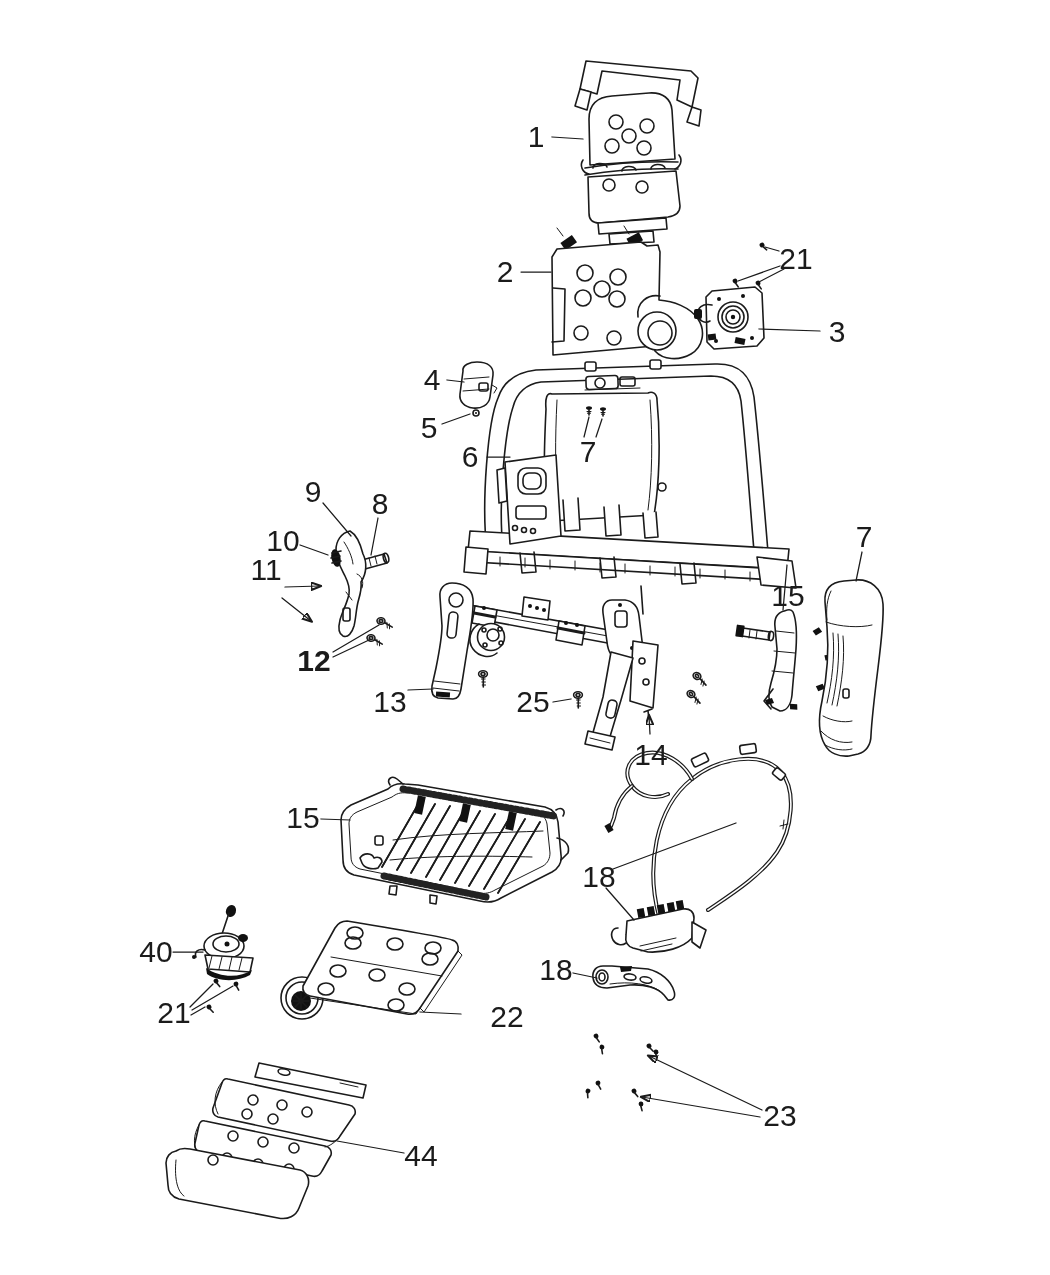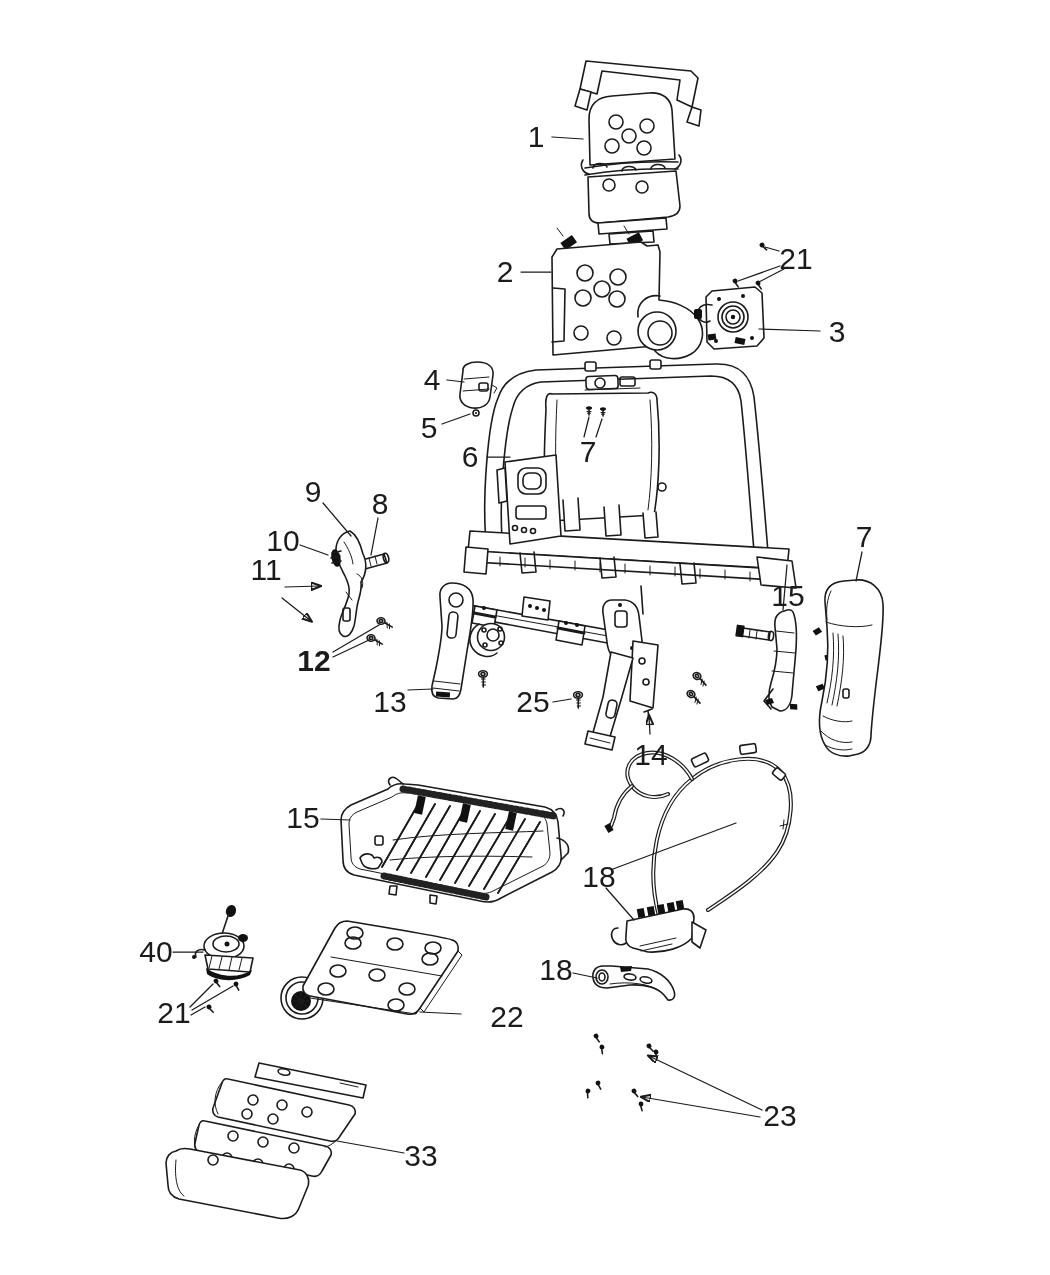--- a/index.html
+++ b/index.html
@@ -444,15 +444,15 @@
       <div class="callout" style="left: 651px; top: 748px; margin-top: 7px;">14</div>
       <div class="callout" style="left: 788px; top: 552px; margin-top: 44px;">15</div>
       <div class="callout" style="left: 864px; top: 537px;">7</div>
       <div class="callout" style="left: 303px; top: 818px;">15</div>
       <div class="callout" style="left: 599px; top: 877px;">18</div>
       <div class="callout" style="left: 556px; top: 970px;">18</div>
       <div class="callout" style="left: 156px; top: 952px;">40</div>
       <div class="callout" style="left: 174px; top: 1013px;">21</div>
       <div class="callout" style="left: 475px; top: 1017px; margin-left: 32px;">22</div>
       <div class="callout" style="left: 780px; top: 1116px;">23</div>
-      <div class="callout" style="left: 421px; top: 1156px;">33</div>
+      <div class="callout" style="left: 421px; top: 1156px;">44</div>
     </div>
 </div>
 
 </body></html>

